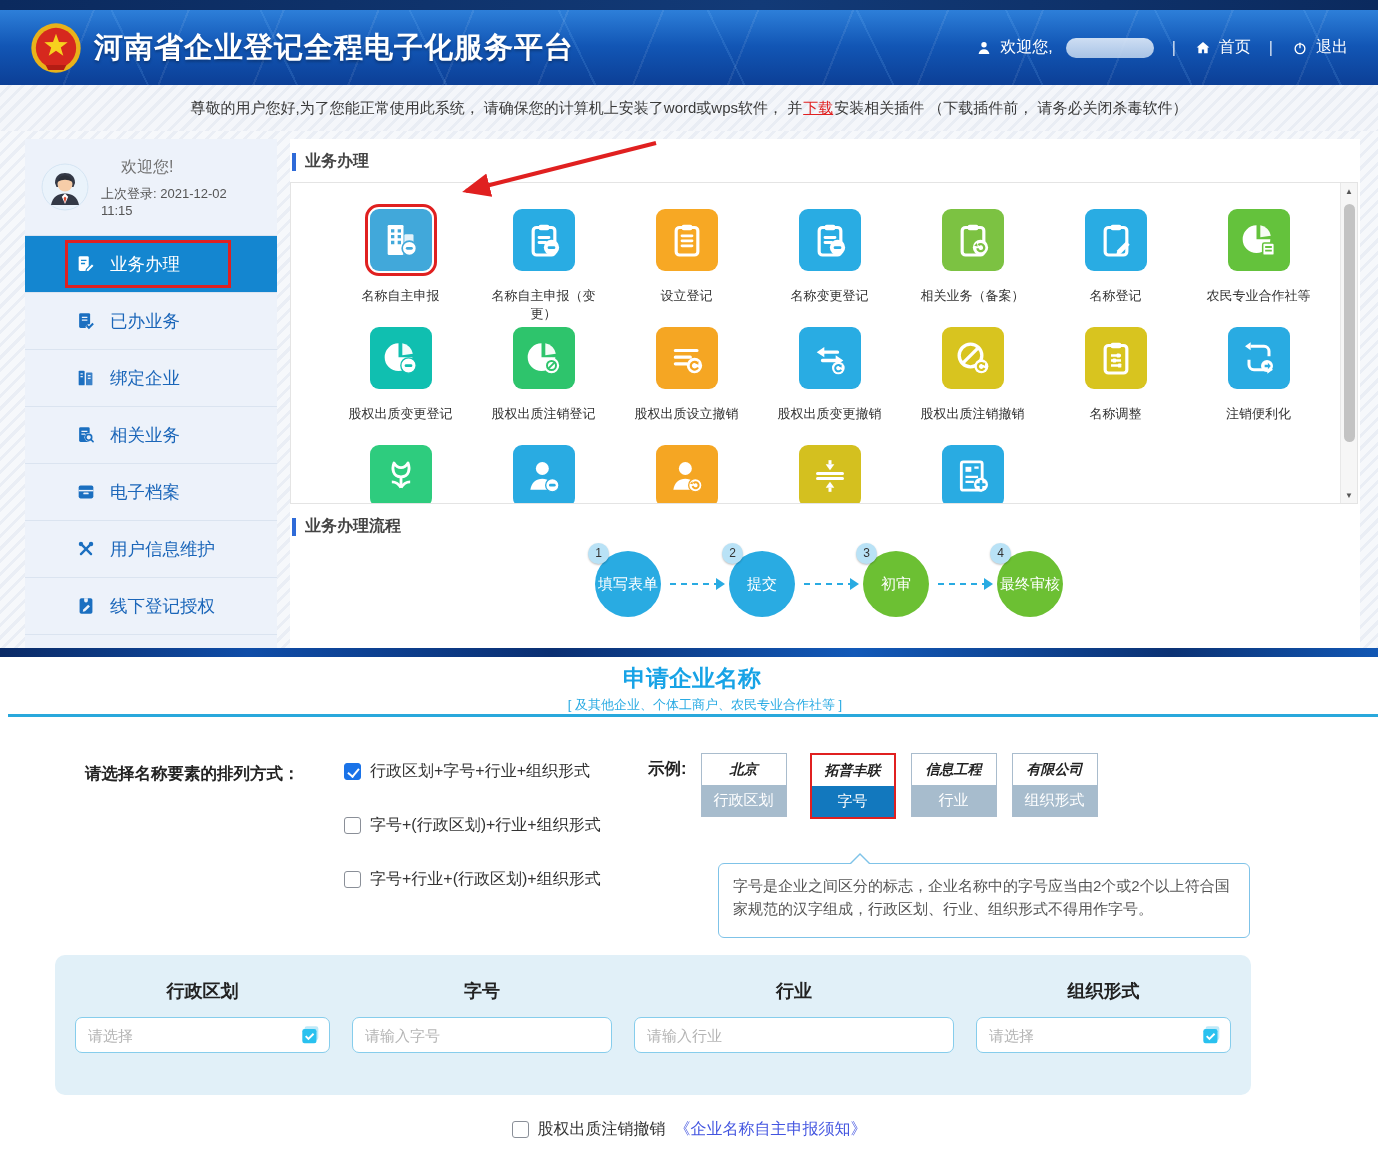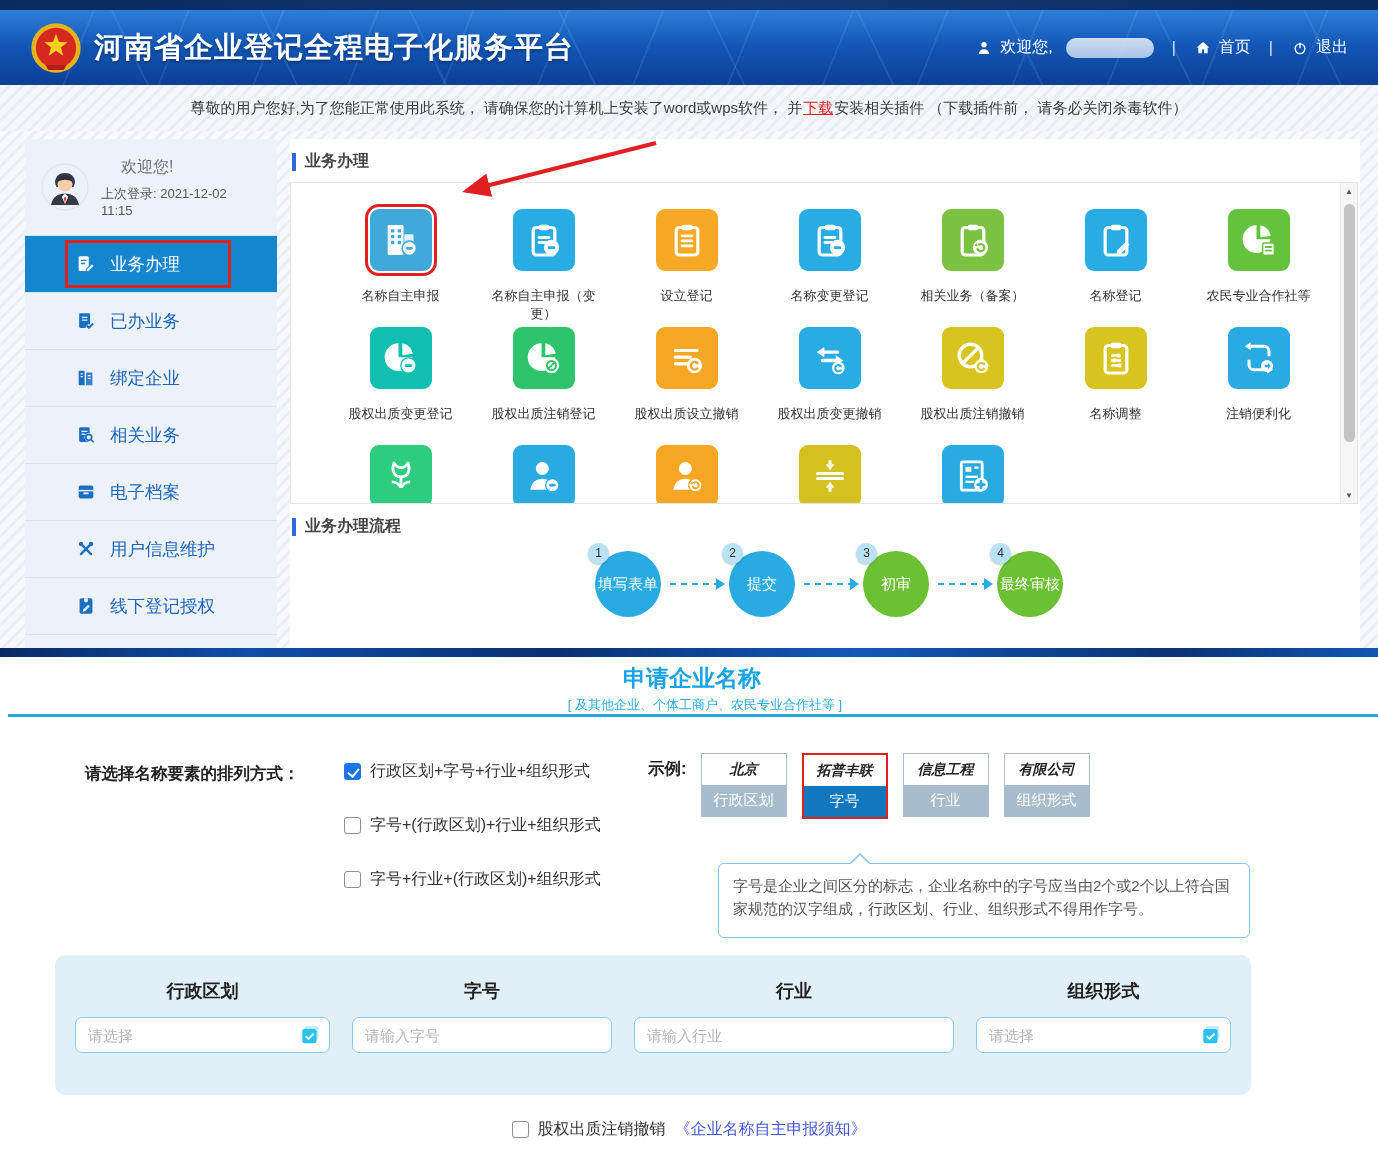--- a/index.html
+++ b/index.html
@@ -109,21 +109,21 @@
     border:solid #fff; border-width:0 2.2px 2.2px 0; transform:rotate(40deg); }
   .example { position:absolute; left:648px; top:96px; display:flex; gap:14px; }
   .example-label { font-size:16.5px; font-weight:bold; color:#222; margin-top:5px; }
   .example-boxes { display:flex; gap:15px; align-items:flex-start; }
   .ex-box { width:86px; border:1px solid #a9bccd; background:#fff; }
   .ex-value { height:31px; display:flex; align-items:center; justify-content:center;
     font-family:"DejaVu Serif","Liberation Serif",serif; font-style:italic; font-weight:bold;
     font-size:14px; color:#222; }
   .ex-tag { height:31px; background:#a7bccd; color:#fff; display:flex; align-items:center;
     justify-content:center; font-size:15px; }
-  .ex-box.selected { border:2.5px solid #e02020; }
+  .ex-box.selected { border:2.5px solid #e02020;margin-left:8px; }
   .ex-box.selected .ex-tag { background:#1278be; }
   .tooltip { position:absolute; left:718px; top:206px; width:532px; border:1px solid #7fc3e8;
     border-radius:6px; background:#fff; padding:10px 14px 16px; font-size:15px; color:#555;
     line-height:1.55; }
   .tooltip::before { content:""; position:absolute; top:-11px; left:130px; border:11px solid transparent;
     border-bottom:11px solid #7fc3e8; border-top:0; }
   .tooltip::after { content:""; position:absolute; top:-9px; left:131px; border:10px solid transparent;
     border-bottom:10px solid #fff; border-top:0; }
   .form-panel { position:absolute; left:55px; top:298px; width:1196px; height:140px;
     background:#e1f0f8; border-radius:10px; display:flex; justify-content:space-between;

